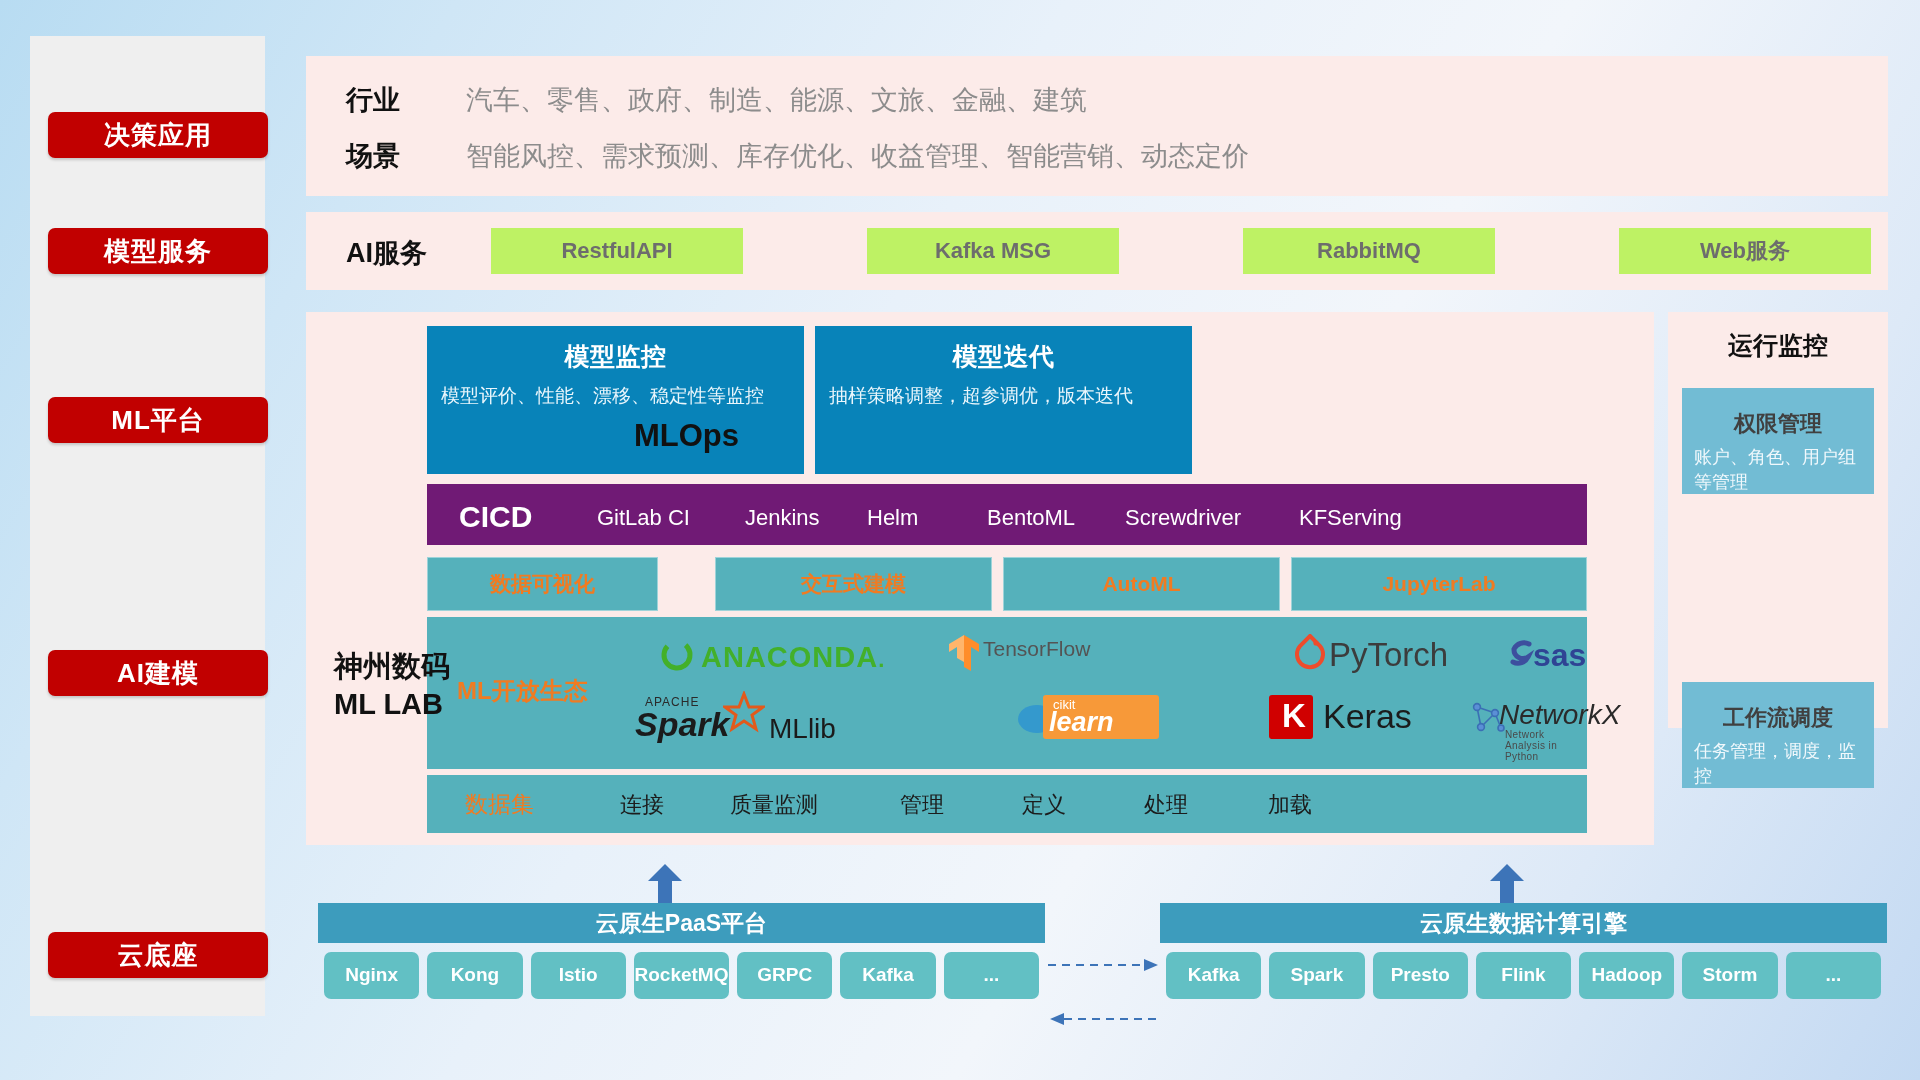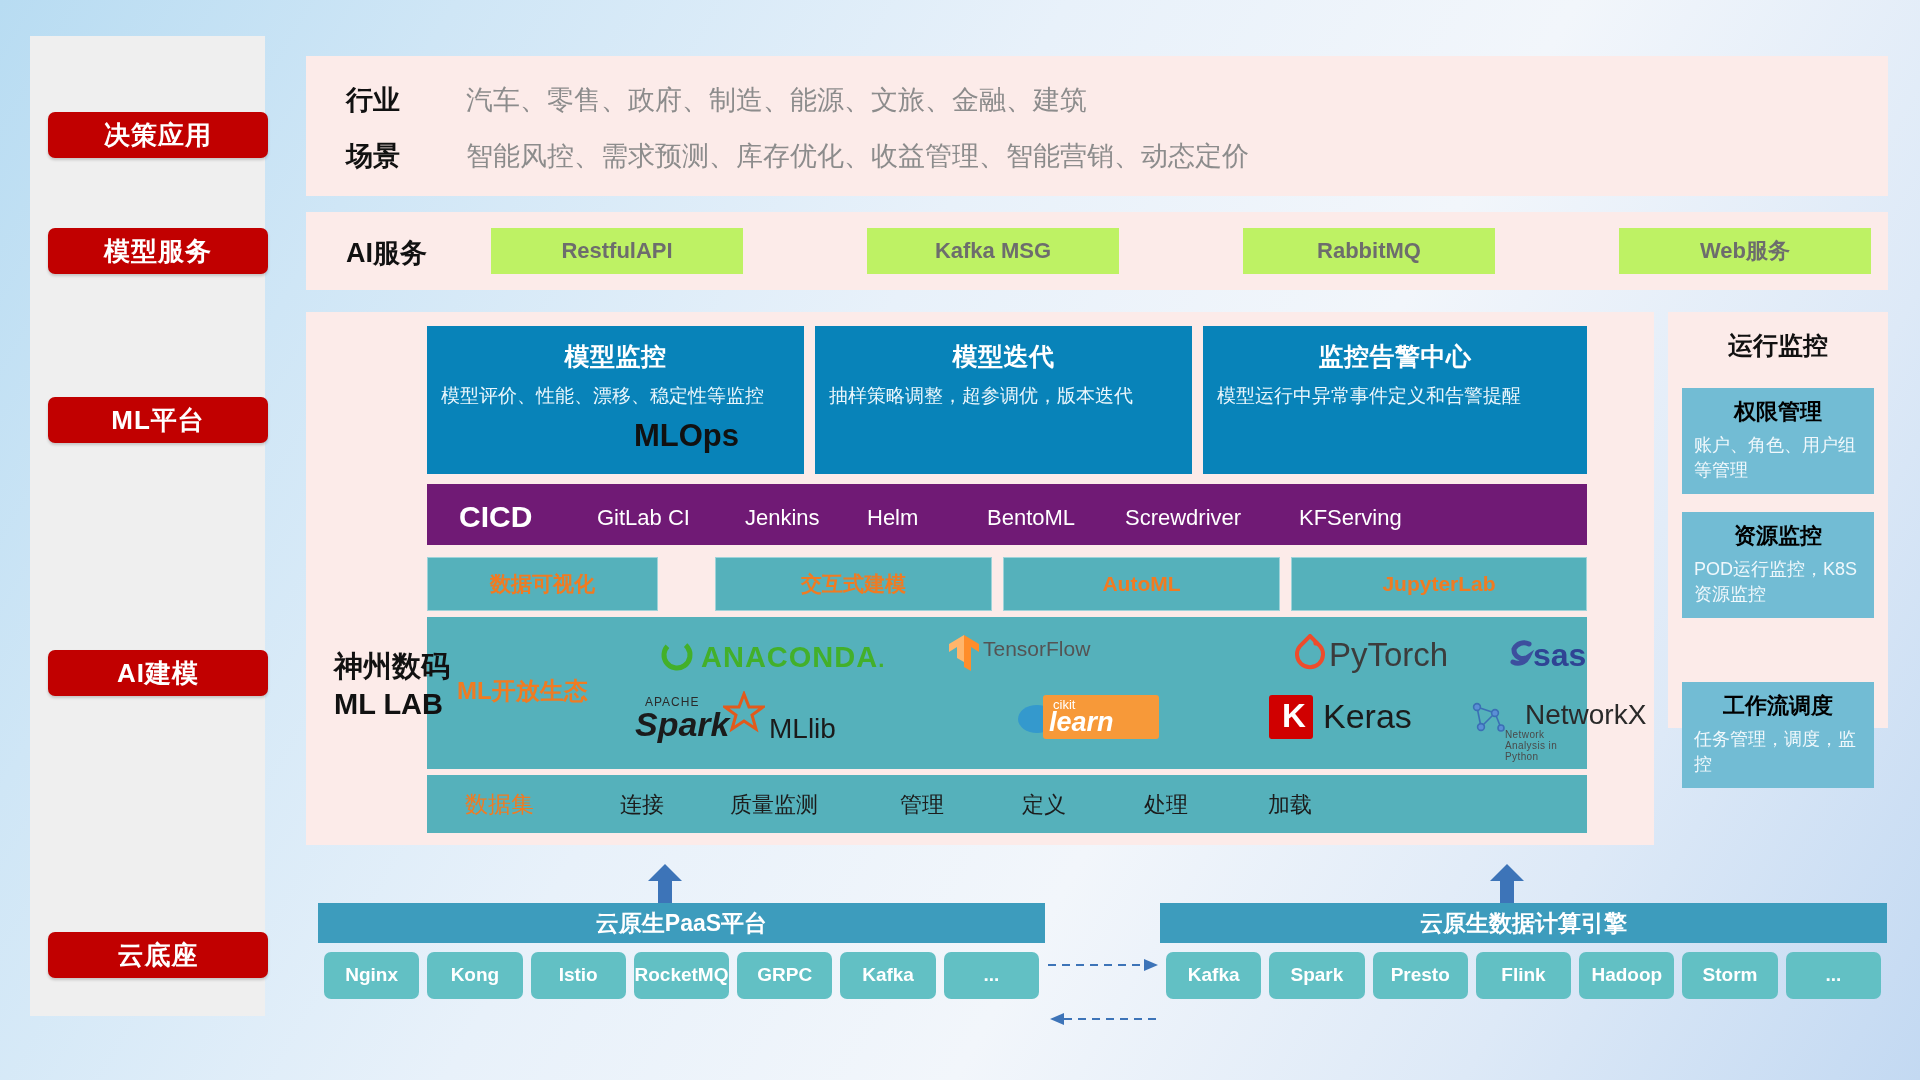--- a/index.html
+++ b/index.html
@@ -111,22 +111,22 @@
   #p-mon { left: 1668px; top: 312px; width: 220px; height: 416px; }
   #p-mon .hd {
     text-align: center; font-weight: bold; font-size: 25px;
     color: #111; padding-top: 17px;
   }
   .monbox {
     position: absolute; left: 14px; width: 192px;
     background: #72bcd4;
   }
   .monbox .mt {
-    text-align: center; color: #000000; font-weight: bold; font-size: 22px;
-    padding-top: 9px;
+    text-align: center; color: #404040; font-weight: bold; font-size: 22px;
+    padding-top: 21px;
   }
   .monbox .md {
     color: #f0f8fc; font-size: 18px; line-height: 1.4; padding: 6px 12px 0 12px;
   }
   .mb1 { top: 76px; height: 106px; }
   .mb2 { top: 200px; height: 106px; }
   .mb3 { top: 370px; height: 106px; }
 
   
   .cloudgrp { position: absolute; }
@@ -190,24 +190,20 @@
   </div>
 
   <div class="panel" id="p-mlops">
     <div class="mlbox" style="left:121px;width:377px">
       <div class="ttl">模型监控</div>
       <div class="dsc">模型评价、性能、漂移、稳定性等监控</div>
     </div>
     <div class="mlbox" style="left:509px;width:377px">
       <div class="ttl">模型迭代</div>
       <div class="dsc">抽样策略调整，超参调优，版本迭代</div>
-    </div>
-    <div class="mlbox" style="left:897px;width:384px">
-      <div class="ttl">监控告警中心</div>
-      <div class="dsc">模型运行中异常事件定义和告警提醒</div>
     </div>
 
     <div class="cicd">
       <div class="hd">CICD</div>
       <div class="it" style="left:170px">GitLab CI</div>
       <div class="it" style="left:318px">Jenkins</div>
       <div class="it" style="left:440px">Helm</div>
       <div class="it" style="left:560px">BentoML</div>
       <div class="it" style="left:698px">Screwdriver</div>
       <div class="it" style="left:872px">KFServing</div>
@@ -283,21 +279,21 @@
               <line x1="28" y1="16" x2="14" y2="30"></line>
             <line x1="14" y1="30" x2="10" y2="10"></line>
               <line x1="28" y1="16" x2="34" y2="31"></line>
             <circle cx="10" cy="10" r="3.4"></circle>
               <circle cx="28" cy="16" r="3.4"></circle>
             <circle cx="14" cy="30" r="3.4"></circle>
               <circle cx="34" cy="31" r="3"></circle>
           </g>
         </svg>
       </div>
-      <div class="logo lg-text" style="left:1098px;top:82px;font-size:28px;color:#2a2a2a;">NetworkX</div>
+      <div class="logo lg-text" style="left:1072px;top:82px;font-size:28px;color:#2a2a2a;font-style:italic;">NetworkX</div>
       <div class="logo lg-text" style="left:1078px;top:112px;font-size:10px;color:#4a4a4a;letter-spacing:.4px;">Network Analysis in Python</div>
     </div>
 
     <div class="dataset">
       <div class="ds0">数据集</div>
       <div class="ds" style="left:160px">连接</div>
       <div class="ds" style="left:292px">质量监测</div>
       <div class="ds" style="left:440px">管理</div>
       <div class="ds" style="left:562px">定义</div>
       <div class="ds" style="left:684px">处理</div>
@@ -307,24 +303,20 @@
   <div style="position:absolute;left:334px;top:648px;font-weight:bold;font-size:29px;color:#111;line-height:1.3">
     <div>神州数码</div>
     <div>ML LAB</div>
   </div>
 
   <div class="panel" id="p-mon">
     <div class="hd">运行监控</div>
     <div class="monbox mb1">
       <div class="mt">权限管理</div>
       <div class="md">账户、角色、用户组等管理</div>
-    </div>
-    <div class="monbox mb2">
-      <div class="mt">资源监控</div>
-      <div class="md">POD运行监控，K8S资源监控</div>
     </div>
     <div class="monbox mb3">
       <div class="mt">工作流调度</div>
       <div class="md">任务管理，调度，监控</div>
     </div>
   </div>
 
   <div class="arrowup" id="au-left">
     <svg width="34" height="40" viewBox="0 0 34 40">
         <polygon points="17,0 34,17 24,17 24,40 10,40 10,17 0,17" fill="#3d74b8"></polygon>

